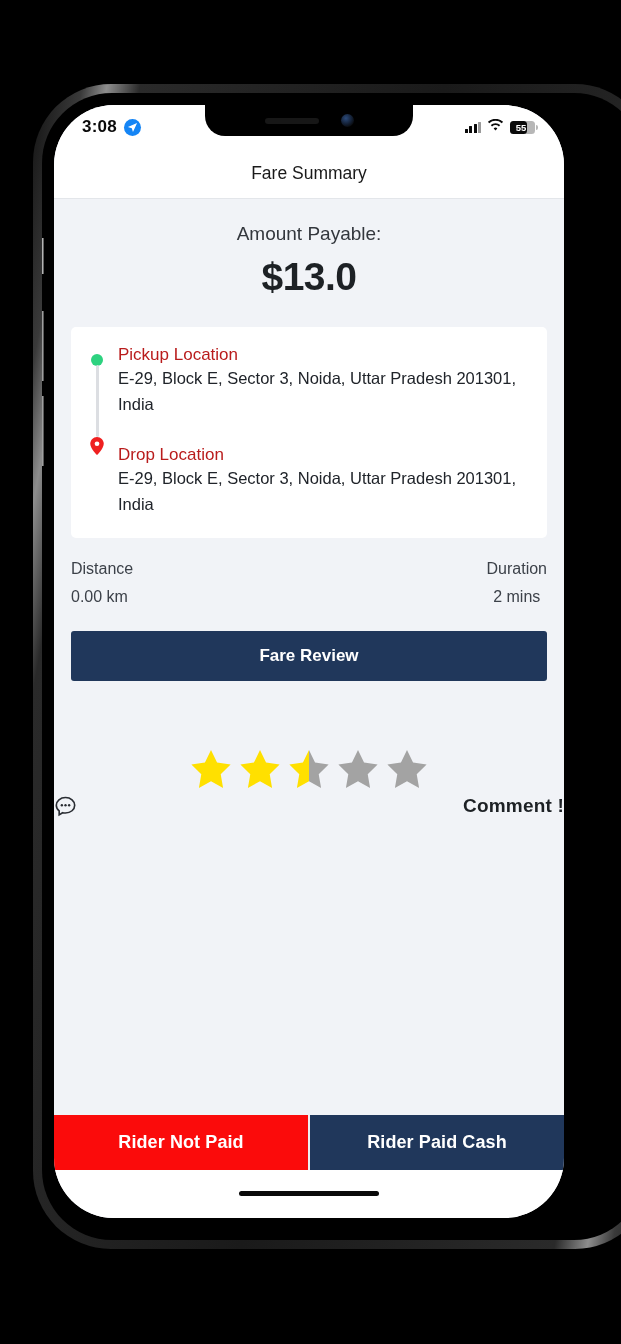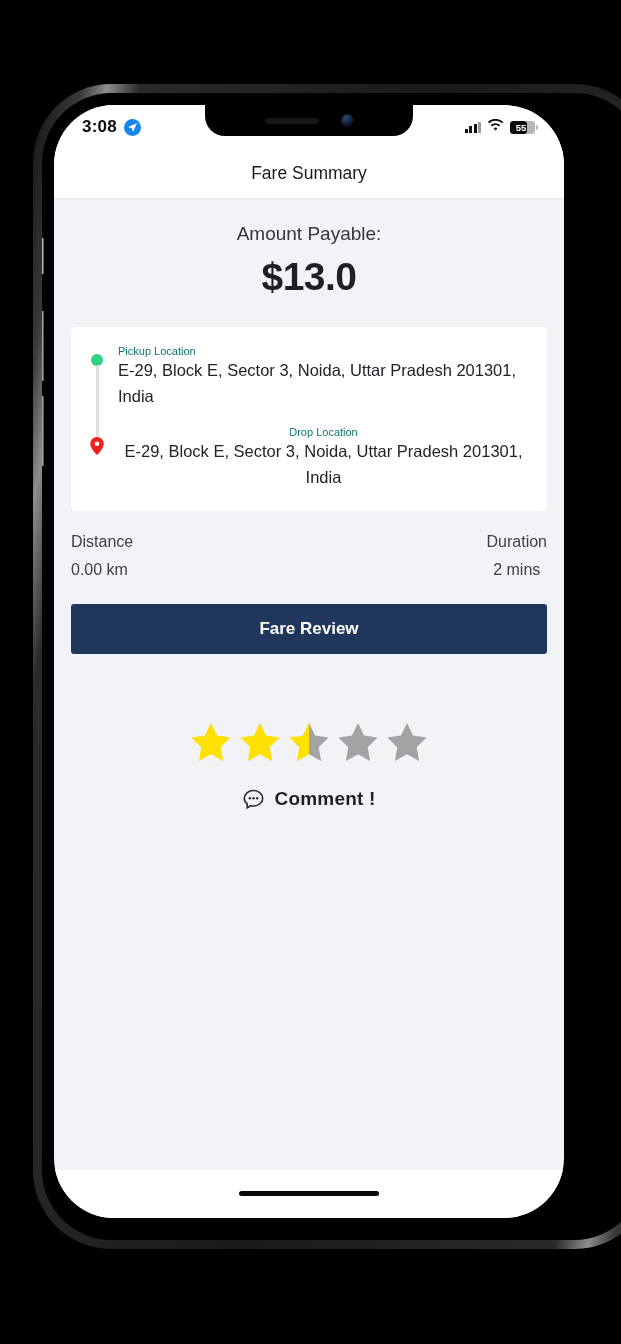--- a/index.html
+++ b/index.html
@@ -92,41 +92,41 @@
 
   #location-card{
     margin:22px 17px 0; background:#fff; border-radius:5px;
     padding:18px 18px 20px; display:flex; gap:13px;
   }
   #location-timeline{ width:16px; position:relative; padding-top:9px; flex:0 0 16px; }
   #pickup-dot{ width:12px; height:12px; border-radius:50%; background:#2dd27f; margin-left:2px; }
   #timeline-line{ position:absolute; left:7.2px; top:20px; width:2.4px; height:72px; background:#dcdee2; border-radius:2px;}
   #drop-pin{ position:absolute; left:1px; top:92px; width:14px; height:18px; }
   #location-texts{ flex:1; }
-  .loc-title{ font-size:11px; color:#0f766e; }
+  .loc-title{ font-size:17px; color:#b91c1c; }
   .loc-address{ font-size:16.5px; color:#20242a; line-height:1.6; }
-  #drop-group{ margin-top:16px;text-align:center; }
+  #drop-group{ margin-top:27px; }
 
   #trip-stats{ display:flex; justify-content:space-between; padding:22px 17px 0; }
   .stat-col{ display:flex; flex-direction:column; gap:10px; }
   .stat-right{ align-items:center;margin-left:23px; }
   .stat-label{ font-size:16px; color:#3c4149; }
   .stat-value{ font-size:16px; color:#3c4149; }
 
   #fare-review-button{
     margin:25px 17px 0; height:50px; background:#20375b; border-radius:3px;
     display:flex; align-items:center; justify-content:center;
     color:#fff; font-size:17px; font-weight:700; cursor:pointer;
   }
 
   #rating-block{ margin-top:66px; text-align:center; }
   #stars-row{ display:flex; justify-content:center; gap:5px; }
   .star-wrap{ width:44px; height:44px; }
   #comment-row{
-    margin-top:24px; display:flex; align-items:center; justify-content:center; gap:9px; cursor:pointer;
+    margin-top:4px; display:flex; align-items:center; justify-content:space-between; gap:9px; cursor:pointer;
   }
   #comment-text{ font-size:19px; font-weight:700; color:#1d2125; letter-spacing:.2px; }
 
   
   #bottom-bar{
     position:absolute; left:0; bottom:48px; width:100%; height:55px;
     display:flex; z-index:20;
   }
   .action-btn{
     flex:1; display:flex; align-items:center; justify-content:center;
@@ -289,20 +289,24 @@
               <circle cx="8.2" cy="10.7" r="1.25" fill="#2a2d33"></circle>
               <circle cx="12" cy="10.7" r="1.25" fill="#2a2d33"></circle>
               <circle cx="15.8" cy="10.7" r="1.25" fill="#2a2d33"></circle>
             </svg>
             <span id="comment-text">Comment !</span>
           </div>
         </div>
 
       </div>
 
+      <div id="bottom-bar">
+        <div class="action-btn" id="rider-not-paid-button">Rider Not Paid</div>
+        <div class="action-btn" id="rider-paid-cash-button">Rider Paid Cash</div>
+      </div>
 
       <div id="home-area">
         <div id="home-indicator"></div>
       </div>
 
     </div>
   </div>
 </div>
 
 </body></html>

